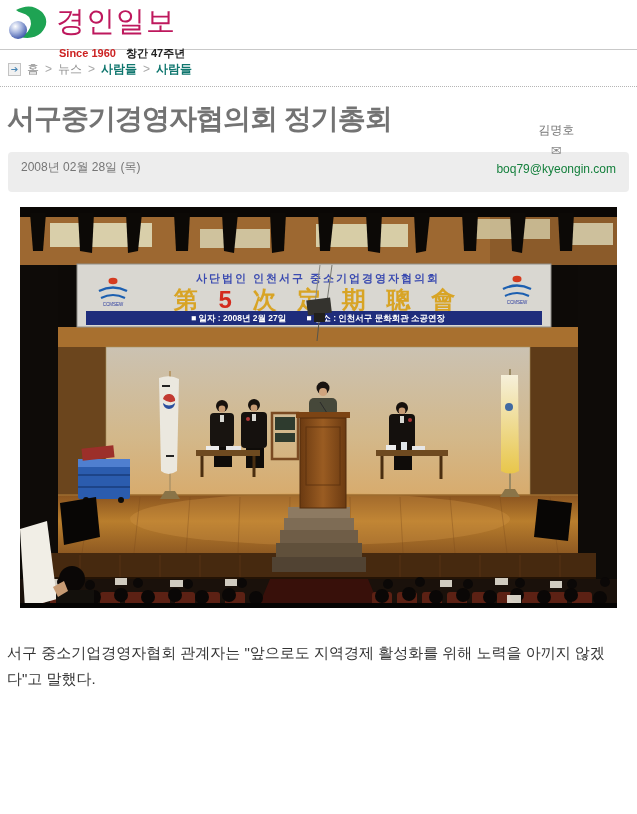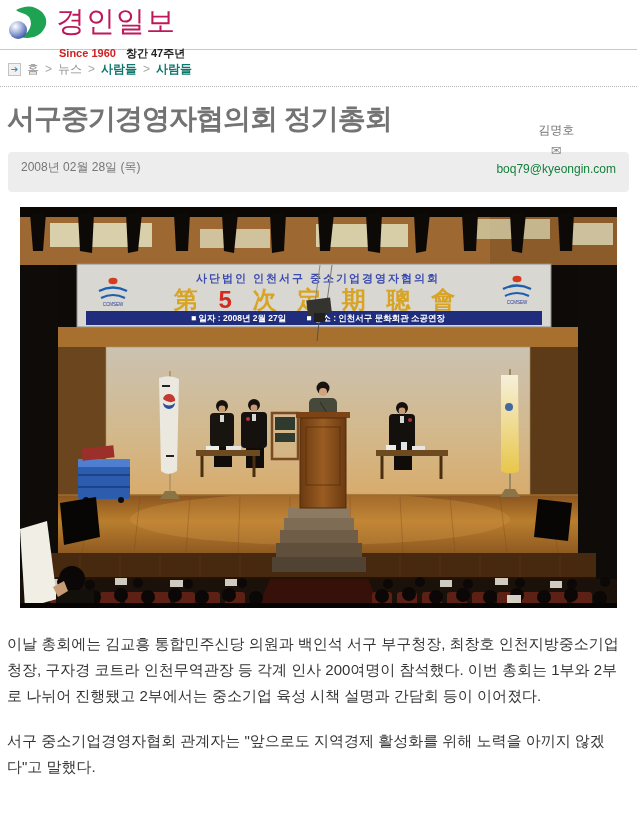--- a/index.html
+++ b/index.html
@@ -27,21 +27,21 @@
   .bc-sep { color: #a8a8a8; }
   
   .headline { margin: 13px 8px 0 7px; font-size: 28px; font-weight: bold; color: #737373; letter-spacing: -1px; }
   .meta-bar { margin: 14px 8px 0 8px; height: 40px; background: #ededed; border-radius: 4px;
     display: flex; align-items: flex-end; justify-content: space-between; padding: 16px 13px;
     font-size: 12px; color: #757575; }
   .meta-right { display: flex; align-items: center; gap: 5px; flex-direction: column; }
   .email-icon { color: #8a8a8a; font-size: 13px; line-height: 1; }
   .email-link { color: #15803d; text-decoration: none; cursor: pointer; }
   
-  .photo-wrap { margin: 15px 0 3px 20px; width: 597px; height: 413px; line-height: 0; }
+  .photo-wrap { margin: 15px 0 12px 20px; width: 597px; height: 413px; line-height: 0; }
   
   .article-body { padding: 8px 7px 0 7px; font-size: 15px; line-height: 26px; color: #333; }
   .article-body p { margin: 0 0 19px 0; }
 </style>
 </head>
 <body>
 
 <div class="masthead">
   <div class="logo">
     <span class="logo-icon">
@@ -374,15 +374,14 @@
       <circle cx="52" cy="372" r="13" fill="#0a0706"></circle>
       <rect x="36" y="383" width="38" height="18" fill="#13100c"></rect>
       <polygon points="33,380 44,374 48,384 38,390" fill="#c79b74"></polygon>
     </g>
 
     <rect x="0" y="396" width="597" height="5" fill="#050403"></rect>
   </svg>
 </div>
 
 <div class="article-body">
-  <p>이날 총회에는 김교흥 통합민주신당 의원과 백인석 서구 부구청장, 최창호 인천지방중소기업청장, 구자경 코트라 인천무역관장 등 각계 인사 200여명이 참석했다. 이번 총회는 1부와 2부로 나뉘어 진행됐고 2부에서는 중소기업 육성 시책 설명과 간담회 등이 이어졌다.</p>
   <p>서구 중소기업경영자협회 관계자는 "앞으로도 지역경제 활성화를 위해 노력을 아끼지 않겠다"고 말했다.</p>
 </div>
 
 </body></html>

